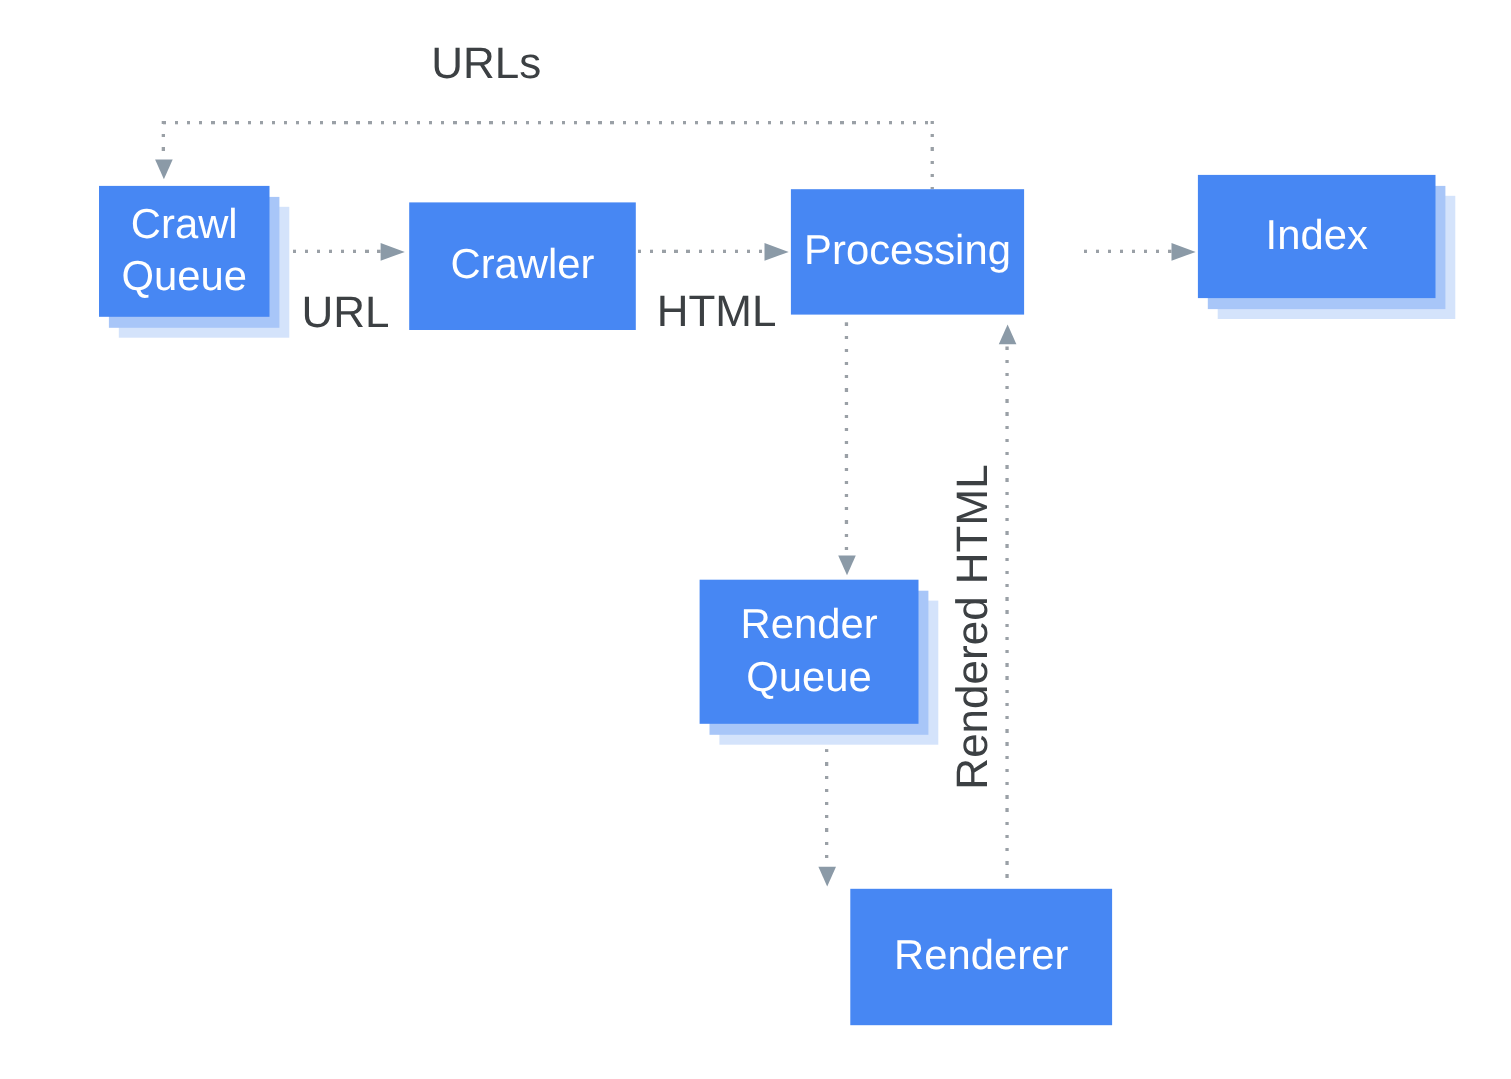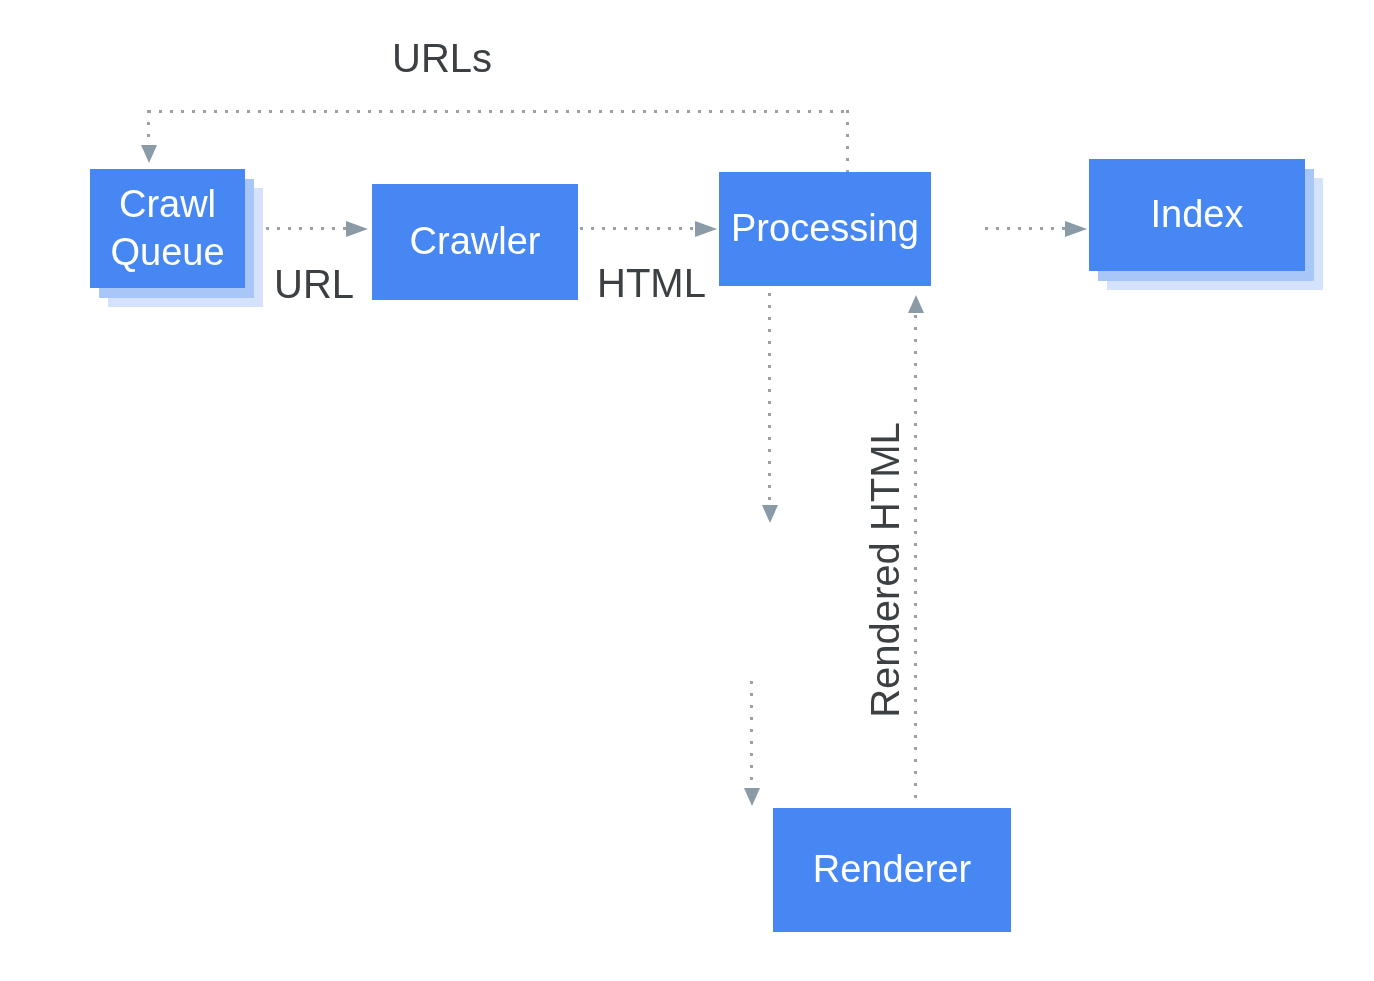--- a/index.html
+++ b/index.html
@@ -120,17 +120,20 @@
   </div>
   <div class="node" id="node-crawler">
     <span class="node-label">Crawler</span>
   </div>
   <div class="node" id="node-processing">
     <span class="node-label">Processing</span>
   </div>
   <div class="node stacked" id="node-index">
     <span class="node-label">Index</span>
   </div>
+  <div class="node stacked" id="node-render-queue">
+    <span class="node-label">Render Queue</span>
+  </div>
   <div class="node" id="node-renderer">
     <span class="node-label">Renderer</span>
   </div>
 
 </div>
 
 </body></html>

